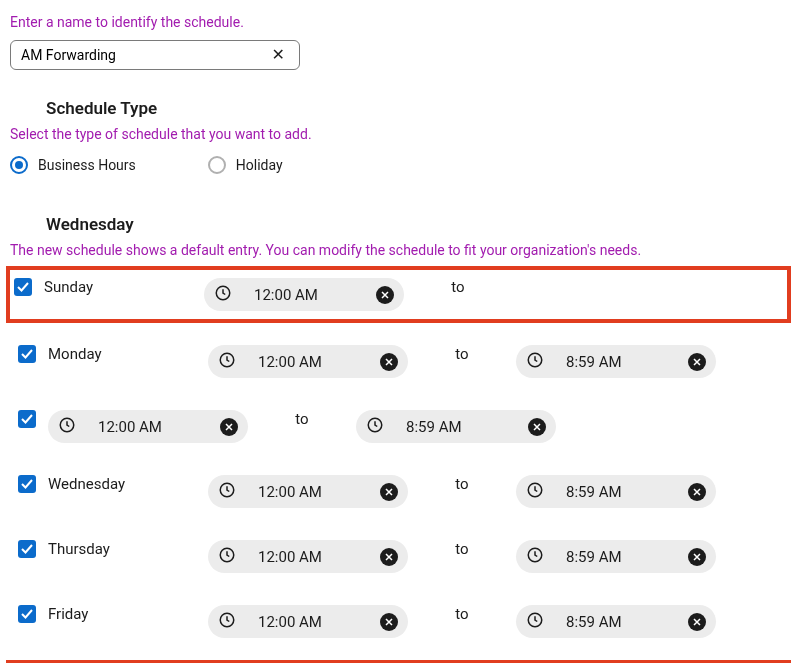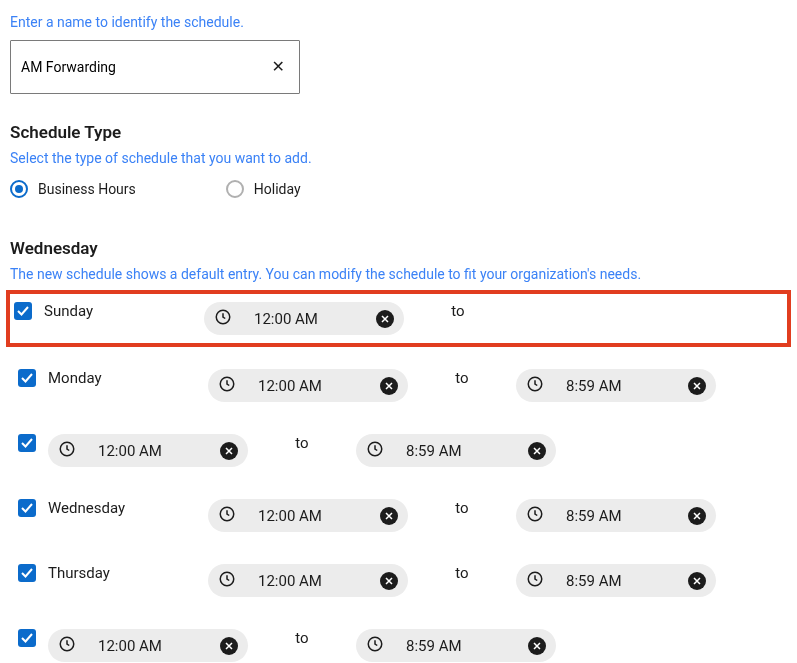--- a/index.html
+++ b/index.html
@@ -4,40 +4,40 @@
   <style>
     * { box-sizing: border-box; margin: 0; padding: 0; }
     body {
       font-family: -apple-system, BlinkMacSystemFont, "Segoe UI", Roboto, Arial, sans-serif;
       font-size: 14px;
       color: #1c1c1c;
       padding: 14px 10px;
       width: 797px;
       background: #fff;
     }
-    .help-text { color: #3b82f6; font-size: 14px; margin-bottom: 10px; }
+    .help-text { color: #a21caf; font-size: 14px; margin-bottom: 10px; }
     .name-input-wrap {
       display: inline-flex;
       align-items: center;
       border: 1px solid #7a7a7a;
-      border-radius: 1px;
-      padding: 18px 10px;
+      border-radius: 6px;
+      padding: 6px 10px;
       width: 290px;
       margin-bottom: 28px;
     }
     .name-input {
       border: none; outline: none; font-size: 14px; flex: 1;
       font-family: inherit;
     }
     .clear-x {
       font-size: 16px; cursor: pointer; padding: 0 4px;
       line-height: 1;
     }
-    h3.section-title { font-size: 17px; font-weight: 600; margin-bottom: 8px; }
-    .radio-row { display: flex; gap: 90px; margin-top: 14px; margin-bottom: 40px; }
+    h3.section-title { font-size: 17px; font-weight: 600; margin-bottom: 8px; margin-left: 36px; }
+    .radio-row { display: flex; gap: 72px; margin-top: 14px; margin-bottom: 40px; }
     .radio-item { display: flex; align-items: center; gap: 10px; }
     .radio {
       width: 18px; height: 18px; border-radius: 50%;
       border: 2px solid #b0b0b0; display: inline-flex;
       align-items: center; justify-content: center;
     }
     .radio.checked { border-color: #0b6bcb; }
     .radio.checked::after {
       content: ""; width: 8px; height: 8px; border-radius: 50%;
       background: #0b6bcb;
@@ -260,20 +260,21 @@
           </svg>
         </span>
       </span>
     </div>
     <div class="day-row">
       <span class="checkbox">
         <svg viewBox="0 0 12 12">
           <path d="M1 6 L4.5 9.5 L11 2" stroke="#fff" stroke-width="2" fill="none"></path>
         </svg>
       </span>
+      <span class="day-label">Friday</span>
       <span class="time-pill">
         <span><svg class="clock-icon" viewBox="0 0 24 24" fill="none" stroke="#1c1c1c" stroke-width="2">
             <circle cx="12" cy="12" r="9"></circle>
             <path d="M12 7v5l3 2"></path>
           </svg></span>
         <span class="time-text">12:00 AM</span>
         <span class="pill-x">
           <svg viewBox="0 0 8 8">
             <path d="M1 1 L7 7 M7 1 L1 7" stroke="#fff" stroke-width="1.5"></path>
           </svg>

